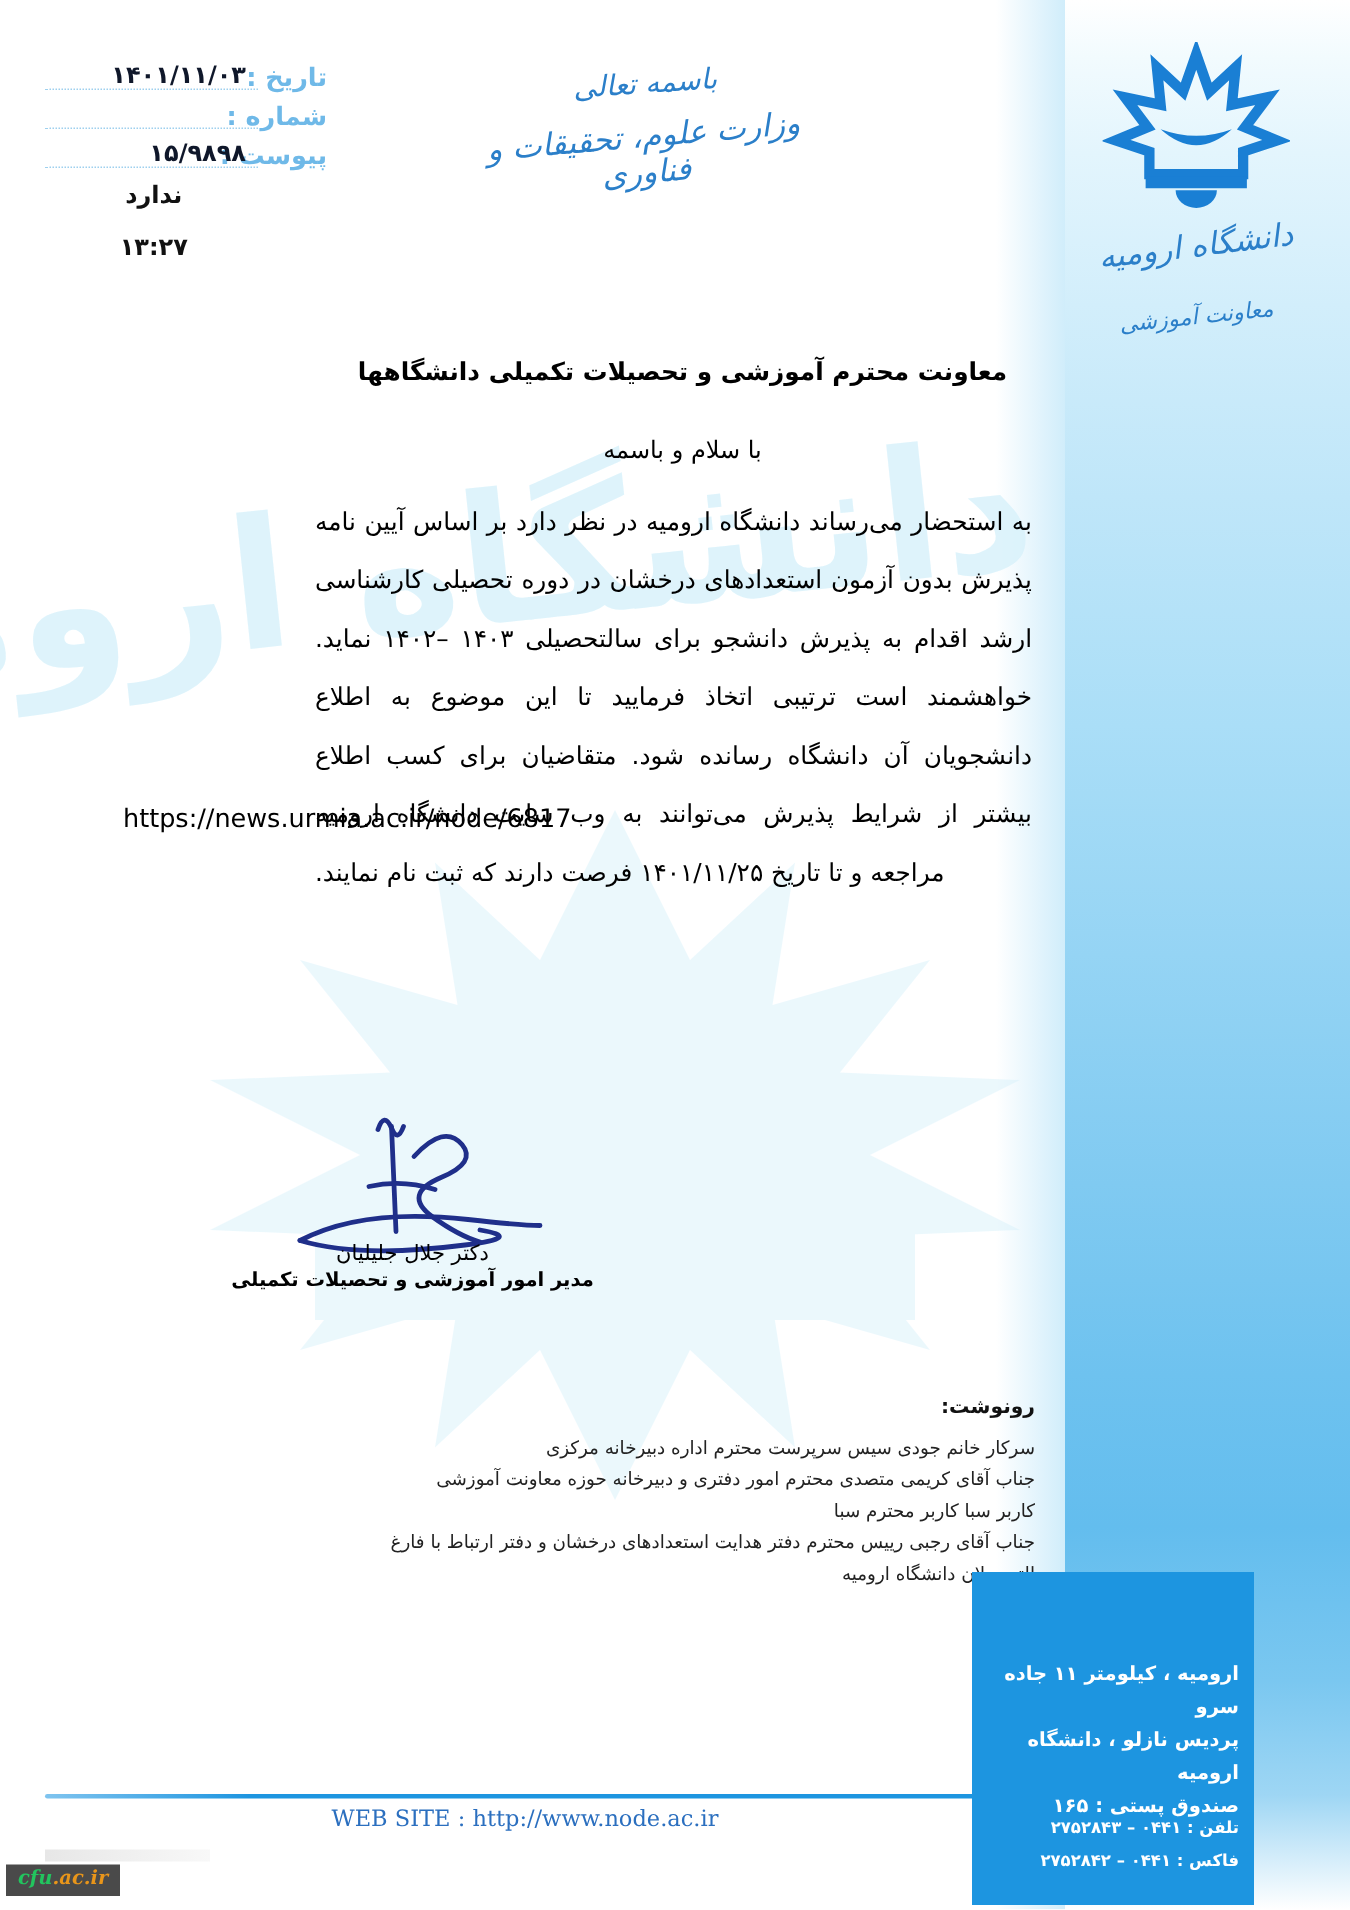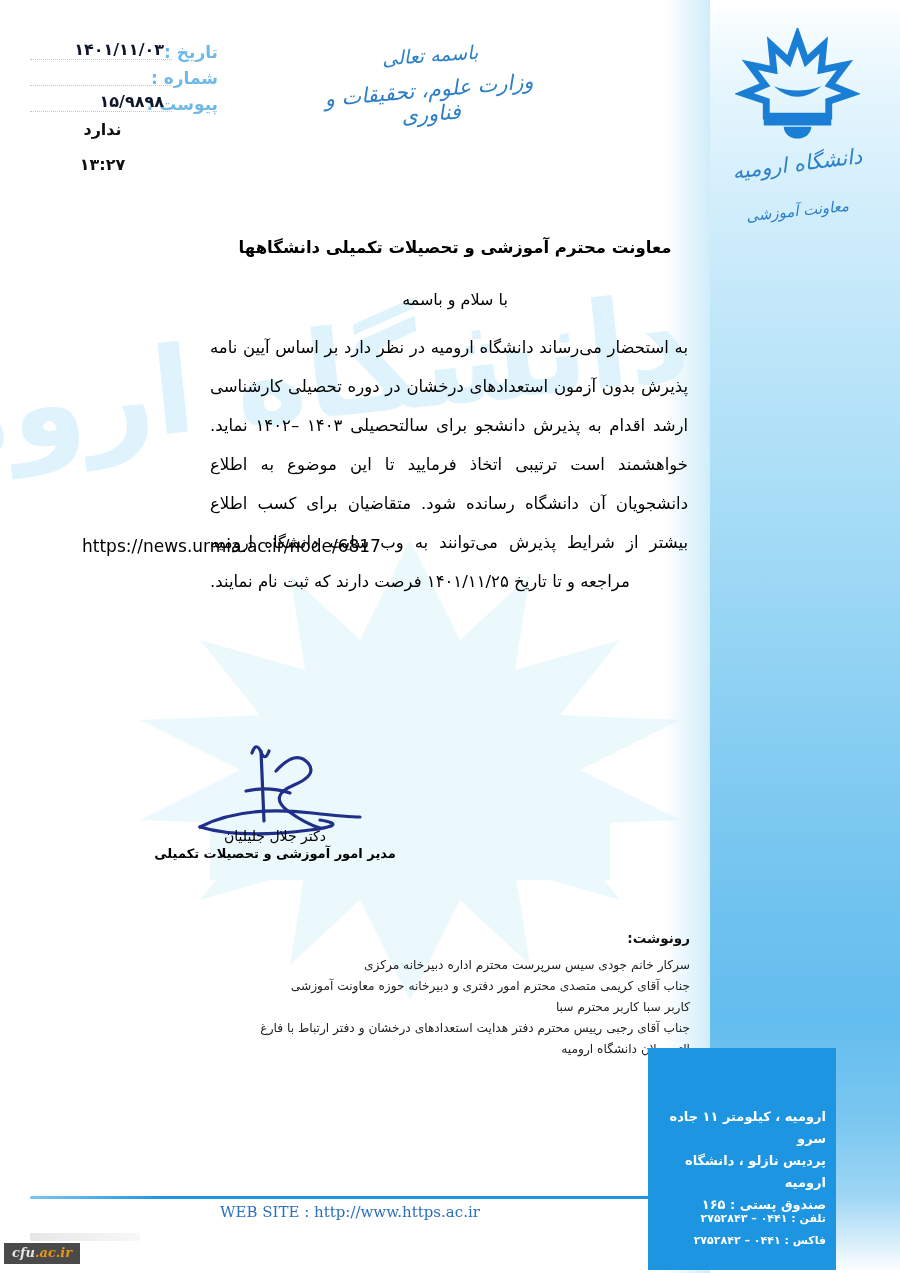--- a/index.html
+++ b/index.html
@@ -133,21 +133,21 @@
     color:#fff;font-size:11px;line-height:22px;font-weight:700;direction:rtl;
   }
 
   
   .cfu-badge{
     position:absolute;left:4px;top:1243px;z-index:9;
     background:#4a4a4a;padding:3px 8px 4px 8px;direction:ltr;
     font-family:"DejaVu Serif","Liberation Serif",serif;
     font-size:13px;font-weight:700;font-style:italic;line-height:14px;
   }
-  .cfu-a{color:#e5e5e5;}
+  .cfu-a{color:#22c55e;}
   .cfu-b{color:#e8951a;}
   .cfu-smear{
     position:absolute;left:30px;top:1233px;width:110px;height:8px;
     background:linear-gradient(to right,rgba(120,120,120,.18),rgba(120,120,120,.05));
     z-index:8;
   }
 </style>
 </head>
 <body>
 
@@ -235,21 +235,21 @@
 
   <div class="cc-block">
     <div class="cc-head">رونوشت:</div>
     <div class="cc-item">سرکار خانم جودی سیس سرپرست محترم اداره دبیرخانه مرکزی</div>
     <div class="cc-item">جناب آقای کریمی متصدی محترم امور دفتری و دبیرخانه حوزه معاونت آموزشی</div>
     <div class="cc-item">کاربر سبا کاربر محترم سبا</div>
     <div class="cc-item">جناب آقای رجبی رییس محترم دفتر هدایت استعدادهای درخشان و دفتر ارتباط با فارغ التحصیلان دانشگاه ارومیه</div>
   </div>
 
   <div class="foot-rule"></div>
-  <div class="foot-web">WEB SITE : http://www.https.ac.ir</div>
+  <div class="foot-web">WEB SITE : http://www.node.ac.ir</div>
 
   <div class="blue-panel">
     <div class="panel-addr">
       <div>ارومیه ، کیلومتر ۱۱ جاده سرو</div>
       <div>پردیس نازلو ، دانشگاه ارومیه</div>
       <div>صندوق پستی : ۱۶۵</div>
     </div>
     <div class="panel-tel">
       <div>تلفن :   ۰۴۴۱ – ۲۷۵۲۸۴۳</div>
       <div>فاکس : ۰۴۴۱ – ۲۷۵۲۸۴۲</div>

